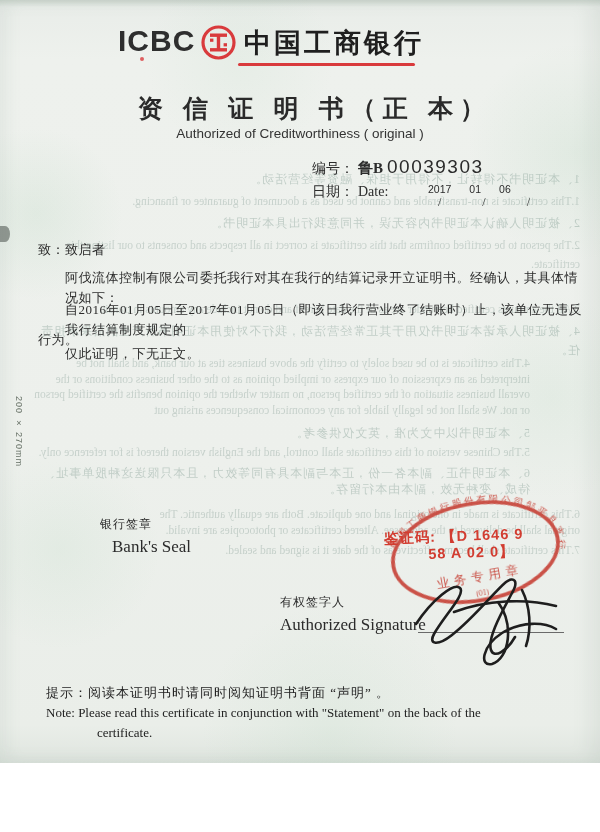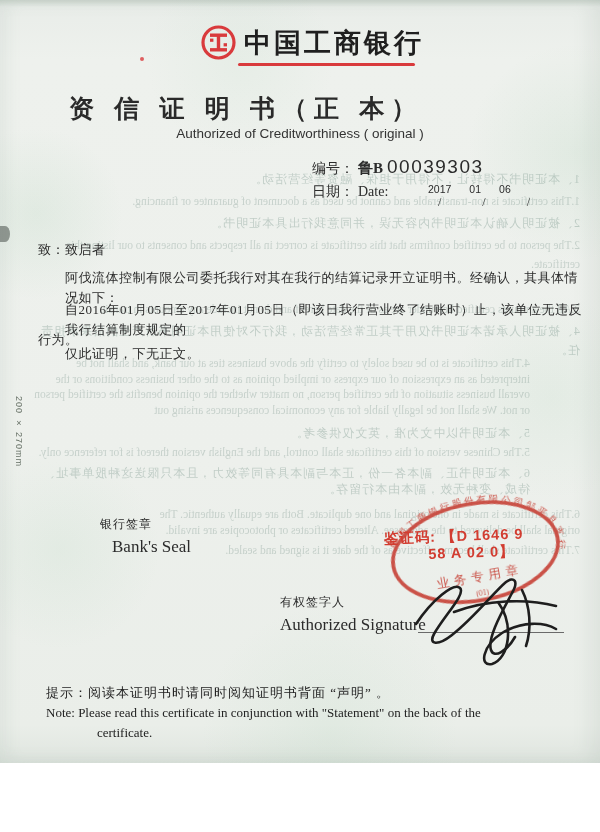--- a/index.html
+++ b/index.html
@@ -19,21 +19,21 @@
       radial-gradient(circle at 55% 96%, rgba(140,195,155,.10), transparent 16%),
       radial-gradient(circle at 40% 8%,  rgba(140,195,155,.08), transparent 12%);
   }
   .abs{position:absolute;}
   .sans{font-family:"Liberation Sans","DejaVu Sans",sans-serif;}
   
   .icbc-logotype{font-weight:bold;font-size:30px;letter-spacing:1px;color:#2e2e2e;}
   .bank-name{font-weight:bold;font-size:27px;letter-spacing:3px;color:#1f1f1f;}
   .brand-underline{height:3px;background:#d93a3c;border-radius:2px;}
   
-  .doc-title{width:492px;text-align:center;font-weight:bold;font-size:25px;letter-spacing:7px;color:#2a2a2a;}
+  .doc-title{width:492px;text-align:right;font-weight:bold;font-size:25px;letter-spacing:7px;color:#2a2a2a;}
   .doc-subtitle{width:600px;text-align:center;font-size:13.5px;color:#333;}
   
   .meta-label{font-size:14px;}
   .number-prefix{font-weight:bold;font-size:15px;}
   .number-value{font-size:19px;letter-spacing:1.5px;font-family:"Liberation Sans",sans-serif;}
   .date-col{line-height:11px;text-align:left;}
   .date-digits span{font-size:10.5px;margin-right:18px;font-family:"Liberation Sans",sans-serif;}
   .date-slashes span{font-size:12px;margin-right:31px;padding-left:10px;}
   
   .body-text{font-size:13px;letter-spacing:.5px;line-height:20px;z-index:2;}
@@ -75,20 +75,21 @@
     <div class="bl-cn" style="margin-top:8px;">5、本证明书以中文为准，英文仅供参考。</div>
     <div class="bl-en">5.The Chinese version of this certificate shall control, and the English version thereof is for reference only.</div>
     <div class="bl-cn" style="margin-top:6px;">6、本证明书正、副本各一份，正本与副本具有同等效力，且本只限送这种股单事址、待成、变种无效，副本由本行留存。</div>
   </div>
 
   <div class="abs bleed" style="left:150px;top:506px;width:430px;line-height:16px;">
     <div class="bl-en">6.This certificate is made in one original and one duplicate. Both are equally authentic. The original shall be delivered to the addressee. Altered certificates or photocopies are invalid.</div>
     <div class="bl-en" style="margin-top:4px;">7.This certificate shall become effective as of the date it is signed and sealed.</div>
   </div>
 
+  <div class="abs sans icbc-logotype" style="left:118px;top:24px;">ICBC</div>
 
   <svg class="abs" style="left:200px;top:24px;" width="37" height="37" viewBox="0 0 37 37">
     <circle cx="18.5" cy="18.5" r="15.5" fill="none" stroke="#d93a3c" stroke-width="3.2"></circle>
     <rect x="10" y="9.5" width="17" height="3.4" fill="#d93a3c"></rect>
     <rect x="10" y="24.1" width="17" height="3.4" fill="#d93a3c"></rect>
     <rect x="16.8" y="12" width="3.4" height="13" fill="#d93a3c"></rect>
     <rect x="10" y="14.6" width="3.4" height="3.2" fill="#d93a3c"></rect>
     <rect x="23.6" y="19.2" width="3.4" height="3.2" fill="#d93a3c"></rect>
   </svg>
 

